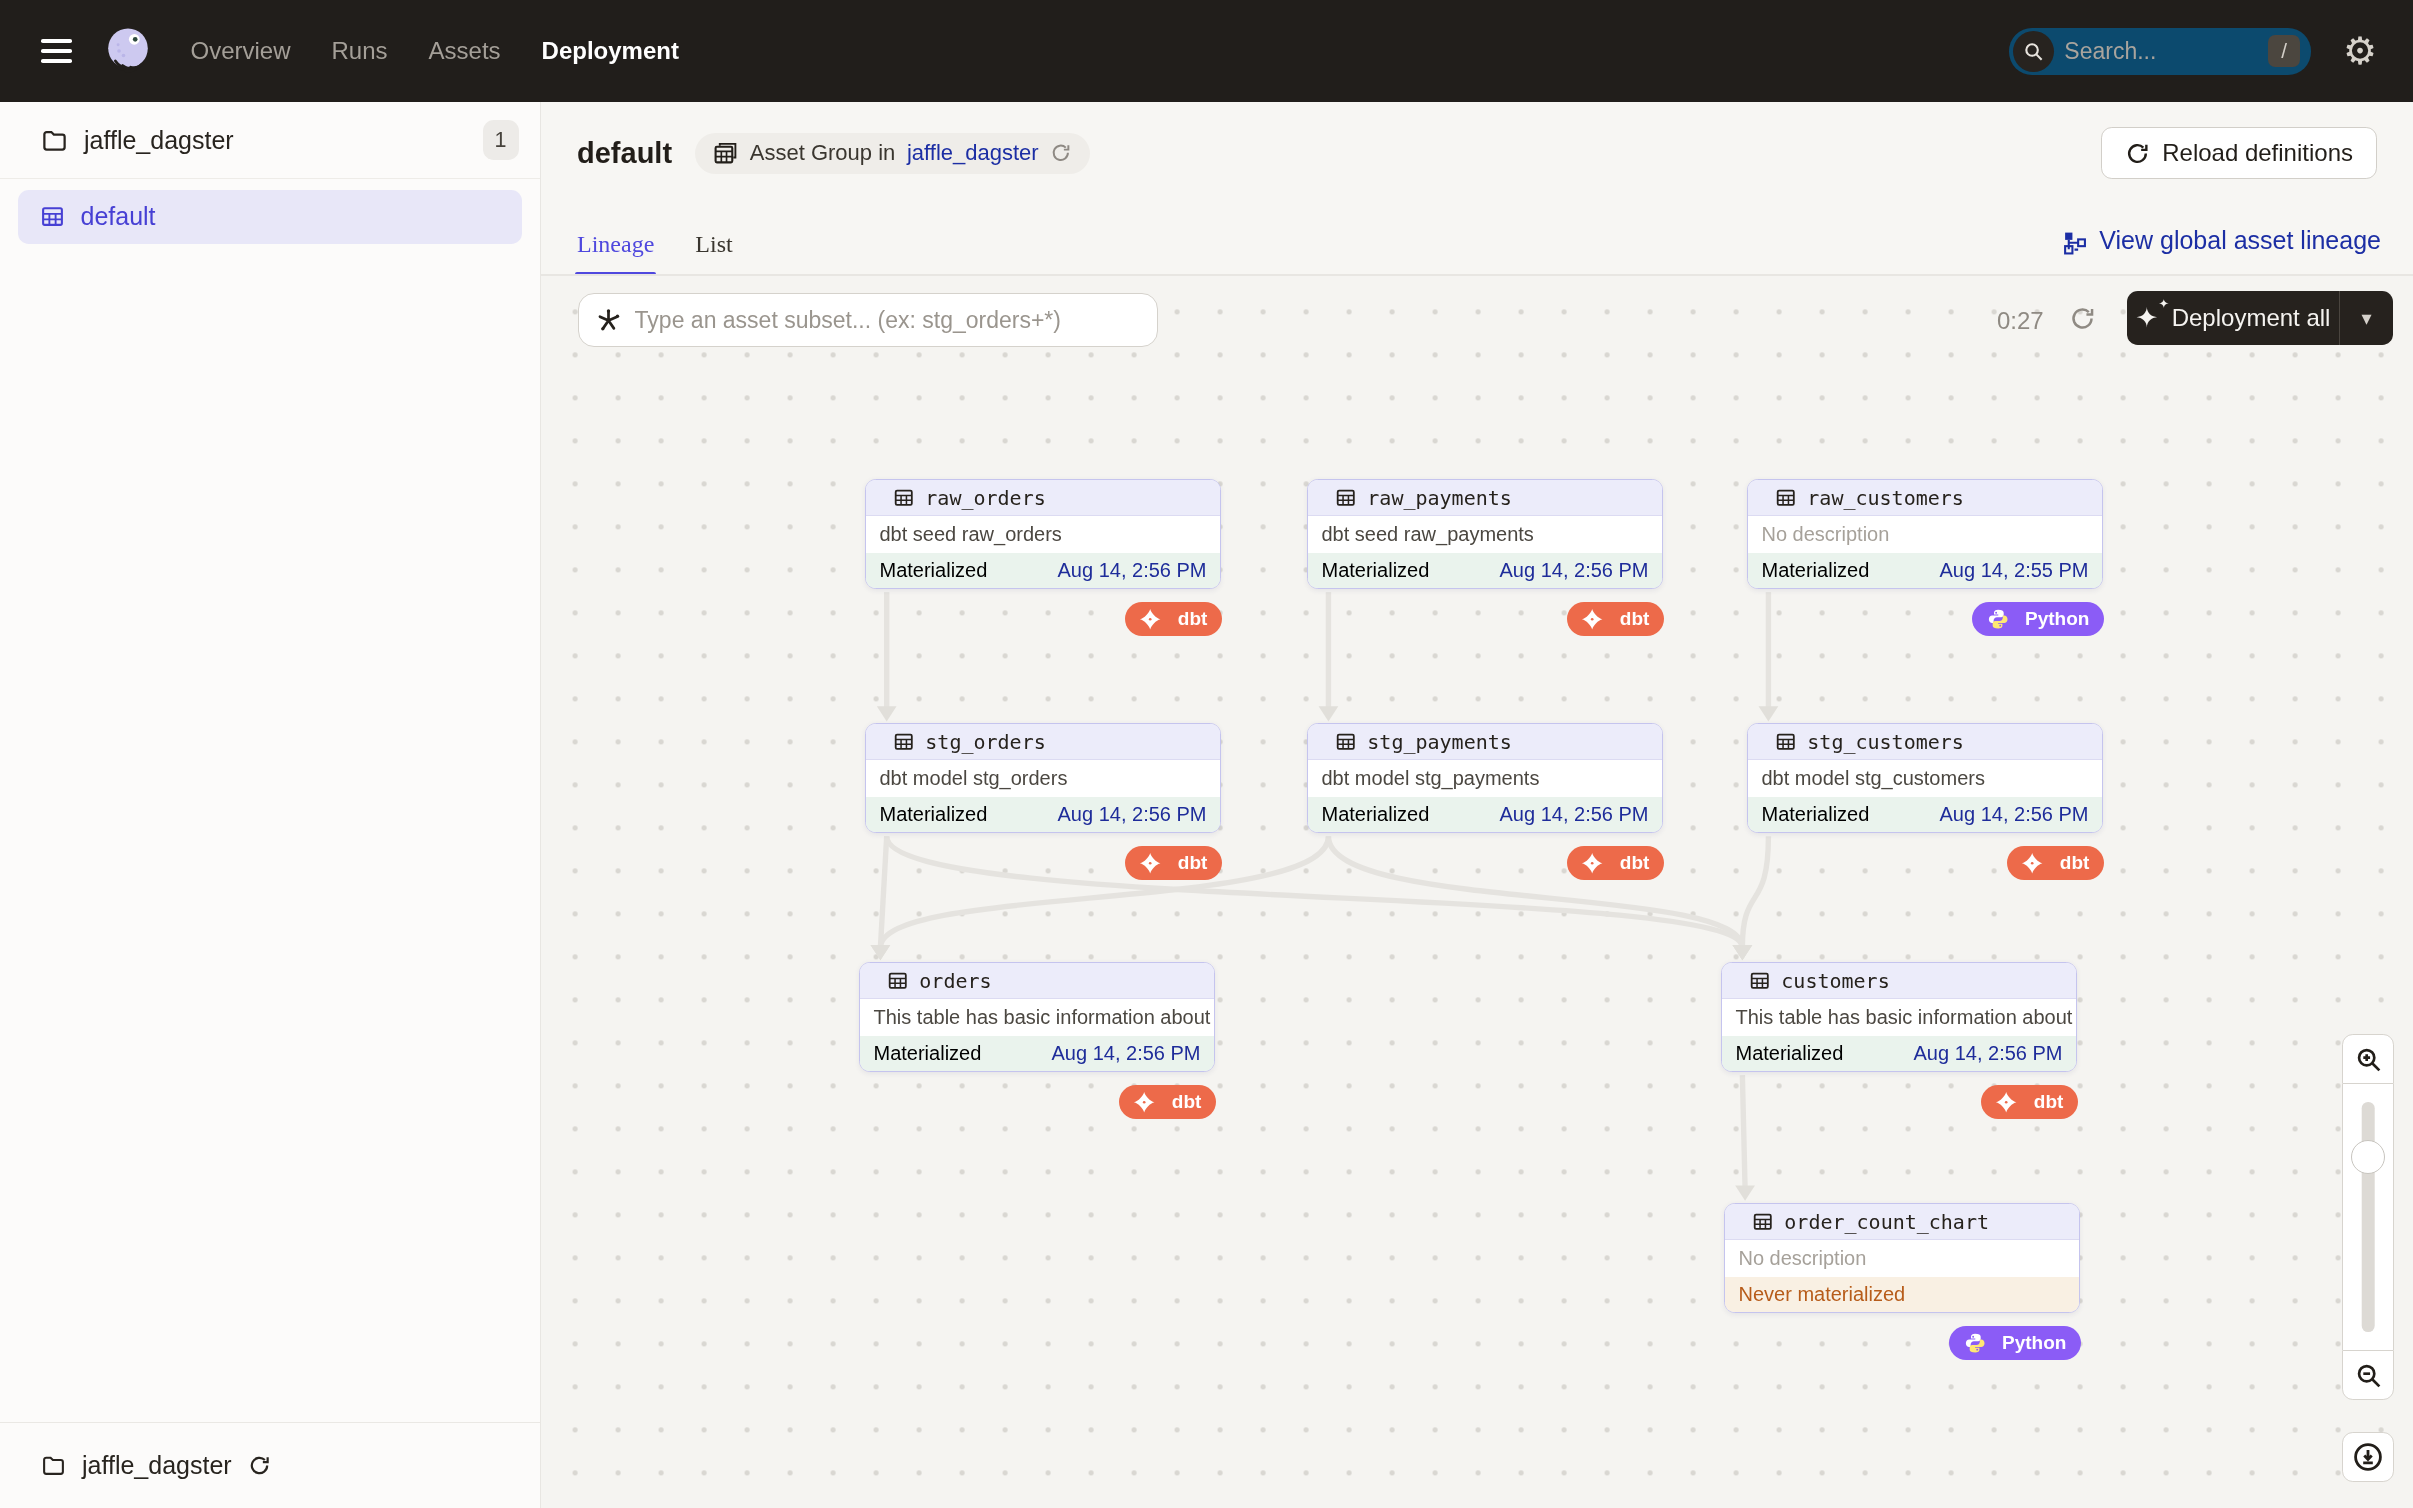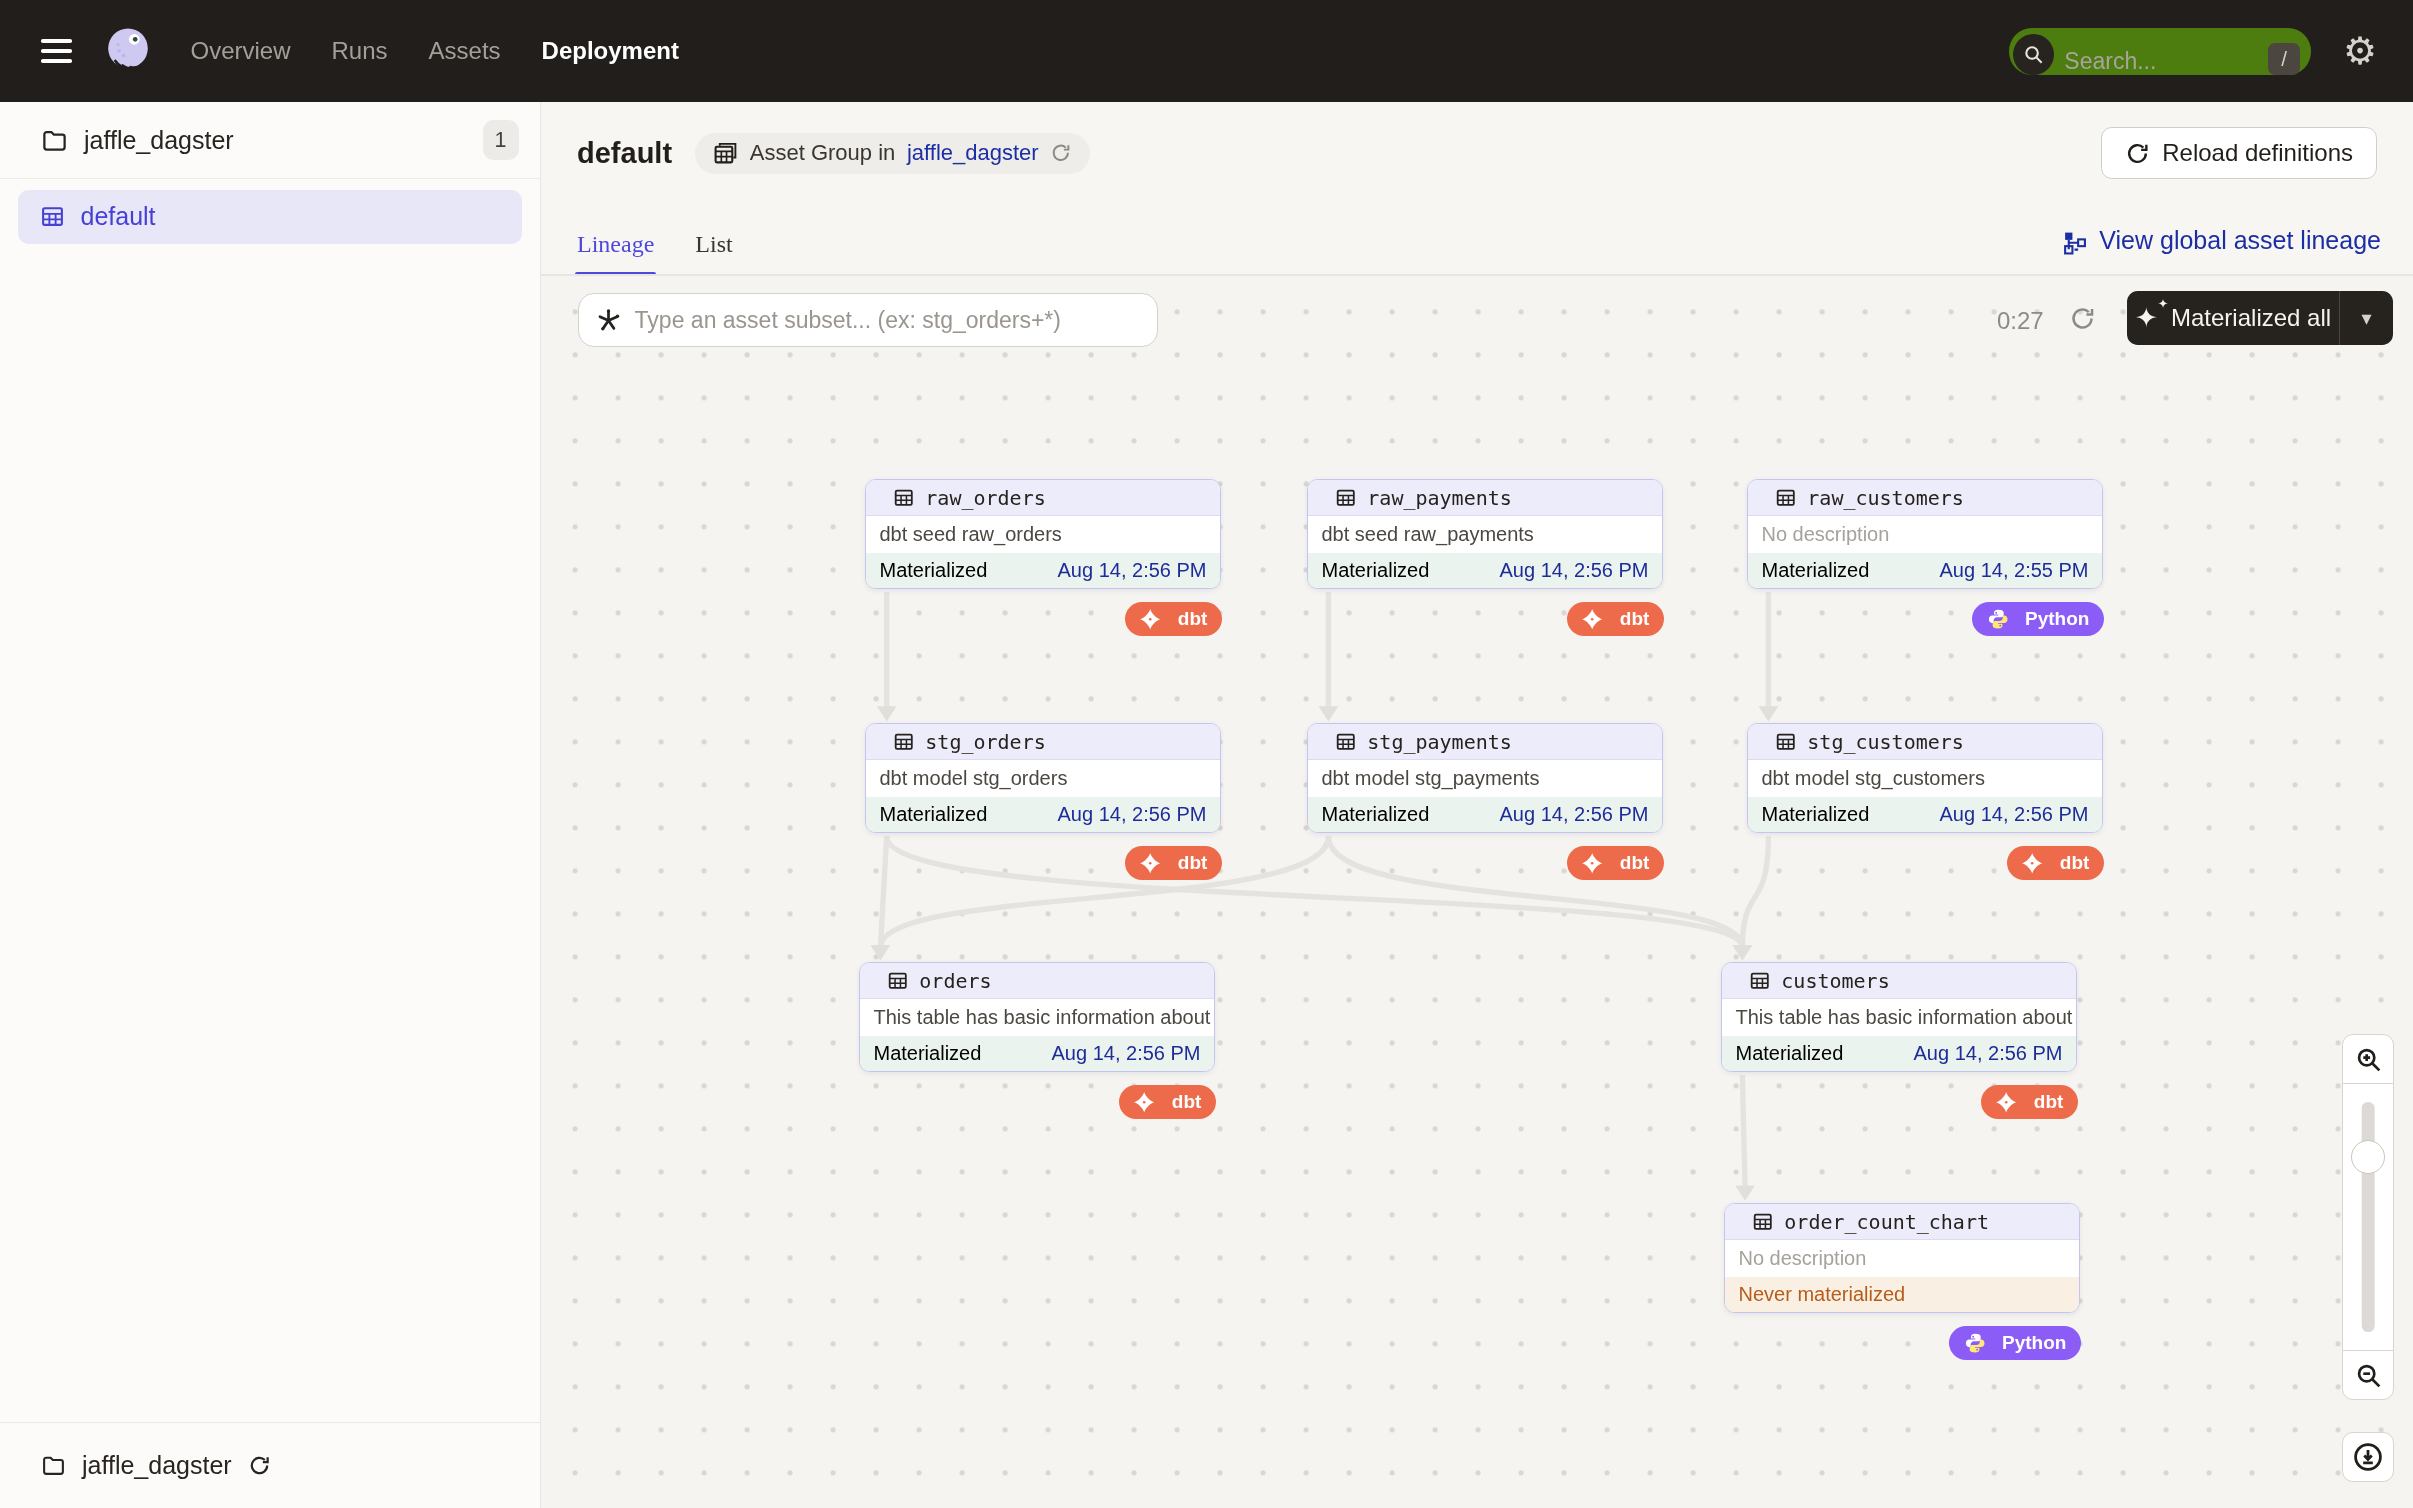--- a/index.html
+++ b/index.html
@@ -9,22 +9,22 @@
   
   .topnav { position:absolute; top:0; left:0; width:2413px; height:102px;
     background:#211E1B; display:flex; align-items:center; }
   .hamburger { margin-left:41px; width:30.5px; display:flex; flex-direction:column; gap:6.3px; cursor:pointer; }
   .hamburger div { height:4px; background:#FFFFFF; border-radius:1.8px; }
   .logo { margin-left:29px; width:54px; height:54px; }
   .nav-links { display:flex; align-items:center; gap:41px; margin-left:36px; }
   .nav-link { font-size:24px; font-weight:500; color:#A49F98; cursor:pointer; }
   .nav-link.active { color:#FFFFFF; font-weight:600; }
   .topnav .spacer { flex:1; }
-  .searchbox { width:302px; height:47px; border-radius:23px; background:#4d7c0f;
-    display:flex; align-items:flex-end; margin-right:32px; padding-right:10.8px; }
+  .searchbox { width:302px; height:47px; border-radius:23px; background:#0c4a6e;
+    display:flex; align-items:center; margin-right:32px; padding-right:10.8px; }
   .search-circ { width:41px; height:41px; margin-left:3.6px; border-radius:50%; background:#27231F;
     display:flex; align-items:center; justify-content:center; flex:none; }
   .searchbox input { flex:1; min-width:0; background:transparent; border:none; outline:none;
     font-size:23px; color:#D8D4CE; margin-left:10.8px; font-family:inherit; }
   .searchbox input::placeholder { color:#A9A49D; }
   .slash-badge { width:32px; height:32px; border-radius:7.2px; background:#4B463F; color:#D3CFC8;
     font-size:20.7px; display:flex; align-items:center; justify-content:center; flex:none; }
   .gear { margin-right:36px; font-size:38px; color:#D6D2CB; line-height:1; cursor:pointer; }
 
   
@@ -272,21 +272,21 @@
     <span class="timer-refresh icon-btn">
       <svg width="27" height="27" viewBox="0 0 24 24" fill="none" stroke="currentColor" stroke-width="2.2">
         <path d="M20 12a8 8 0 1 1-2.4-5.7"></path>
           <path d="M20.5 3.5v5h-5"></path>
         </svg>
     </span>
 
     <div class="materialize">
       <span class="mat-main">
         <span class="sparkle">✦<i>✦</i></span>
-        <span>Materialized all</span>
+        <span>Deployment all</span>
       </span>
       <span class="mat-caret">▾</span>
     </div>
 
     <div class="zoompanel">
       <div class="zp-btn zp-in">
         <svg width="29" height="29" viewBox="0 0 24 24" fill="none" stroke="#221E19" stroke-width="2.2">
           <circle cx="10.5" cy="10.5" r="6.3"></circle>
             <path d="M15.3 15.3L21 21"></path>
             <path d="M7.7 10.5h5.6M10.5 7.7v5.6"></path>

